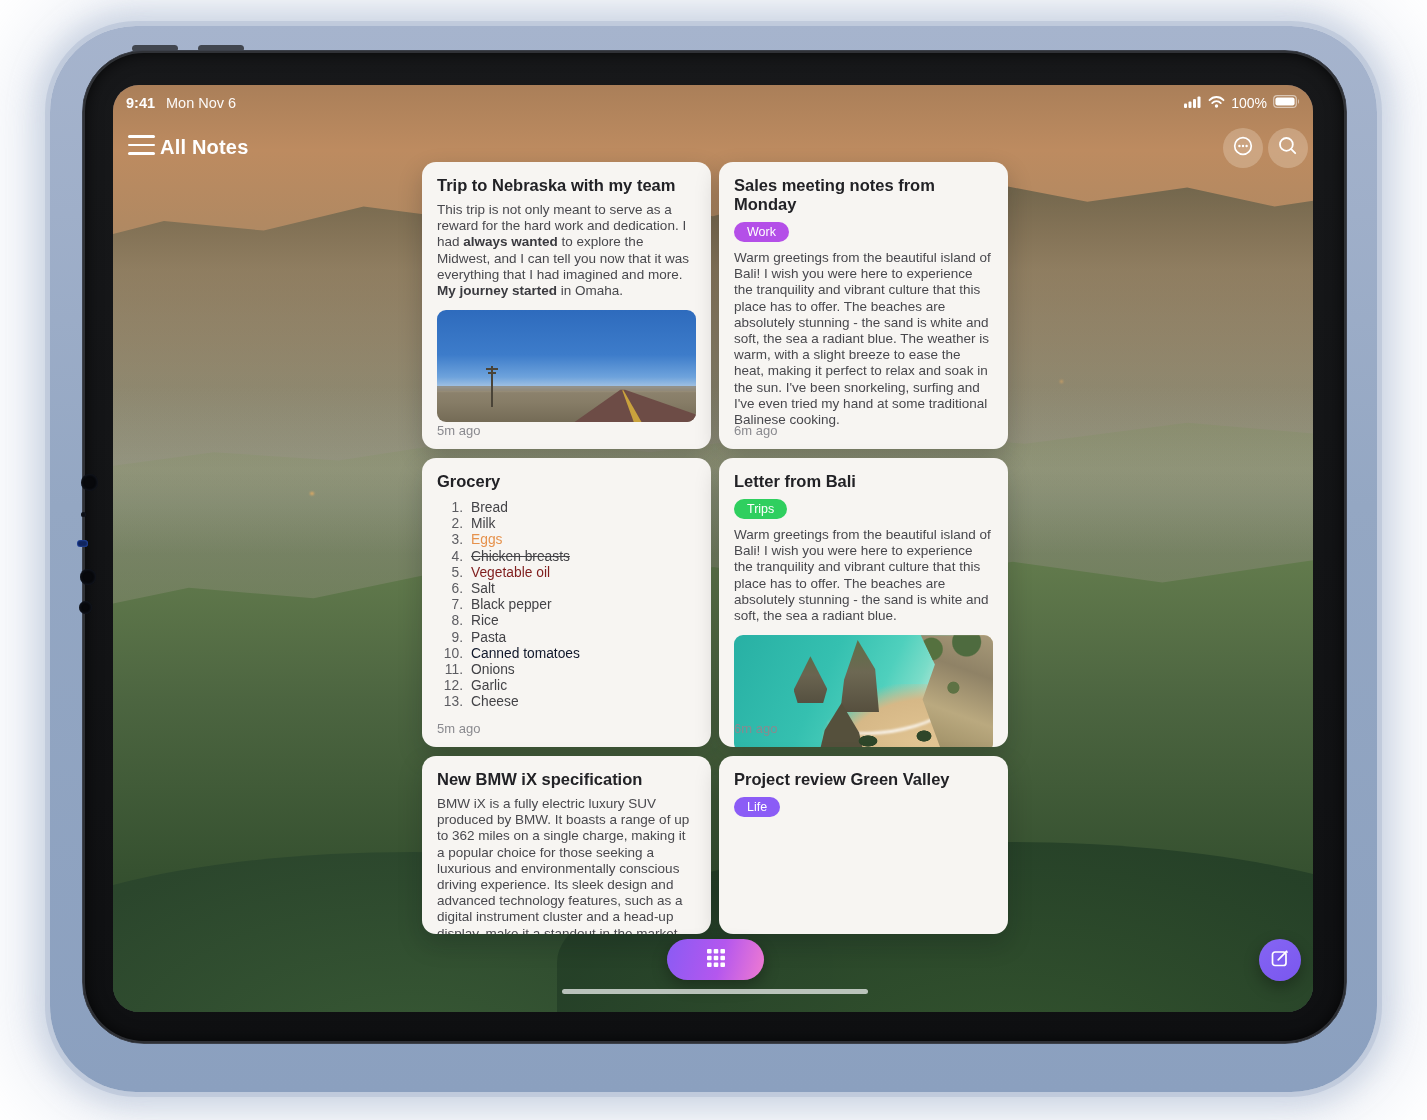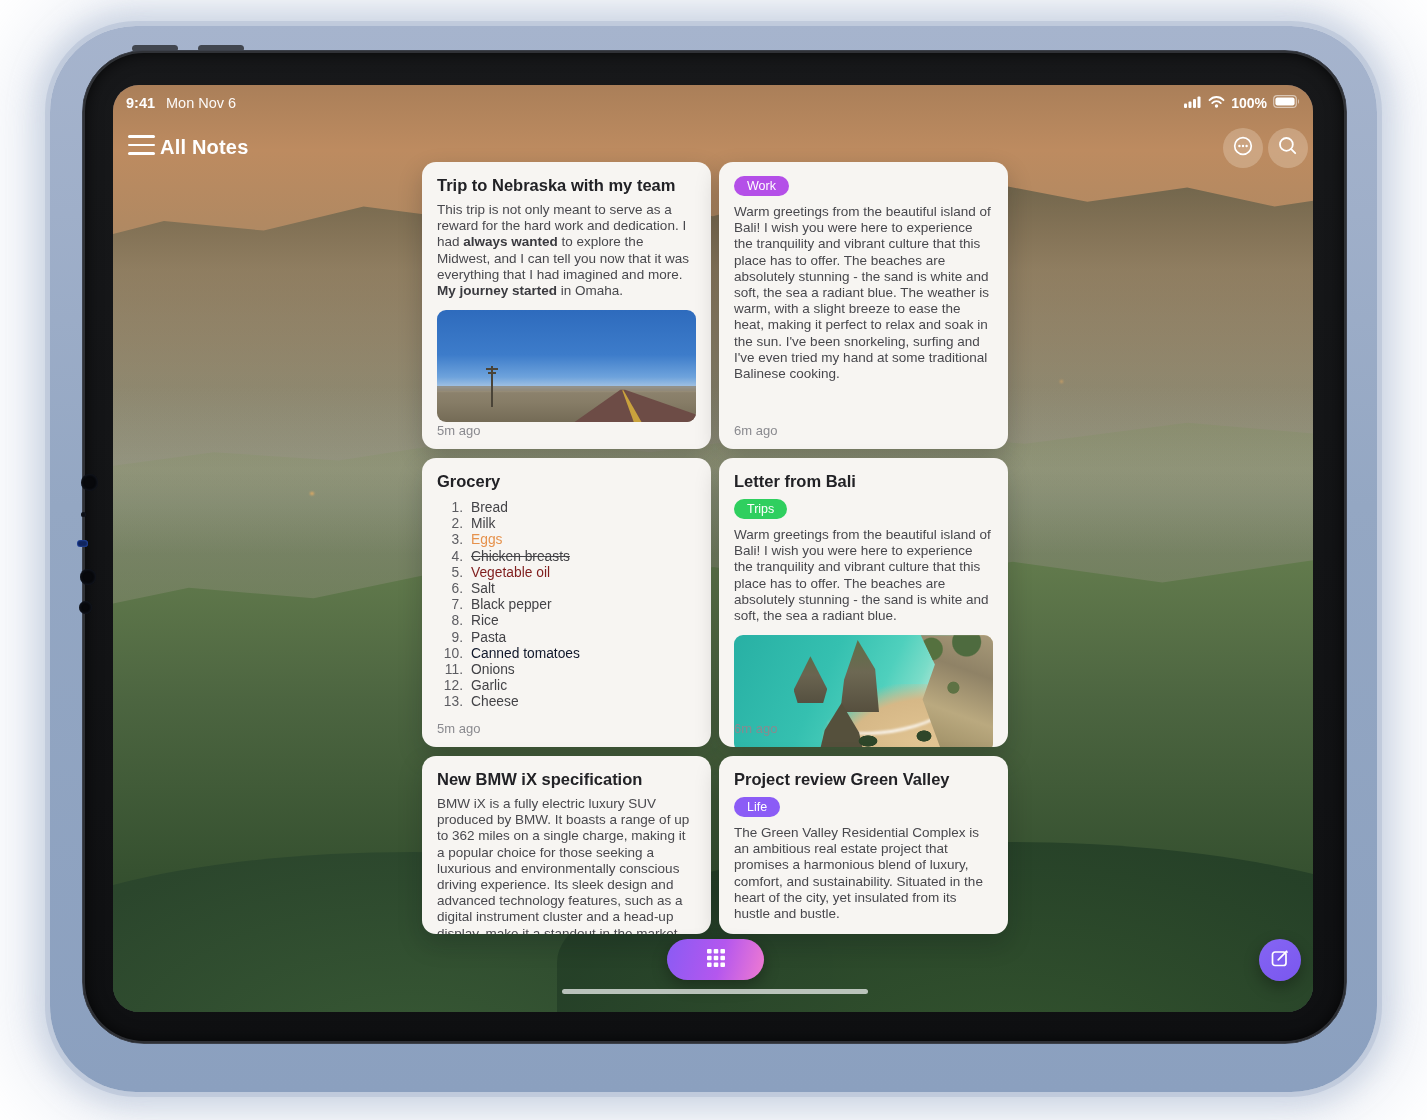--- a/index.html
+++ b/index.html
@@ -32,21 +32,21 @@
       clip-path:polygon(0 18%,8% 14%,18% 16%,28% 11%,38% 15%,50% 10%,62% 14%,74% 9%,86% 13%,100% 8%,100% 100%,0 100%);}
   .fghill{position:absolute;border-radius:50% 50% 0 0;opacity:.9;}
   .fghill.l{left:-10%;bottom:-60px;width:70%;height:220px;background:radial-gradient(ellipse at 50% 100%,#3a5c36,#2a452c 75%);}
   .fghill.r{right:-12%;bottom:-70px;width:75%;height:240px;background:radial-gradient(ellipse at 50% 100%,#35562f,#243f27 75%);}
   .farmlight{position:absolute;width:4px;height:3px;border-radius:50%;background:#ffb45e;filter:blur(1px);opacity:.85;}
   
   .statusbar{position:absolute;top:8px;left:0;right:0;height:20px;display:flex;justify-content:space-between;
       align-items:center;padding:0 13px;color:#fff;font-size:14.5px;}
   .sb-left{display:flex;gap:11px;align-items:center;}
   .sb-time{font-weight:700;} .sb-date{font-weight:500;opacity:.96;}
-  .sb-right{display:flex;gap:6px;align-items:center;font-weight:700;font-size:14px;}
+  .sb-right{display:flex;gap:6px;align-items:center;font-weight:400;font-size:14px;}
   
   .hamburger{position:absolute;left:15px;top:50px;width:27px;height:20px;display:flex;flex-direction:column;justify-content:space-between;cursor:pointer;}
   .hamburger i{display:block;height:2.6px;border-radius:2px;background:#fff;}
   .apptitle{position:absolute;left:47px;top:51px;color:#fff;font-size:20px;font-weight:700;letter-spacing:.2px;}
   .cbtn{position:absolute;top:43px;width:40px;height:40px;border-radius:50%;background:rgba(250,240,226,.26);
         display:flex;align-items:center;justify-content:center;cursor:pointer;}
   .cbtn.more{left:1110px;} .cbtn.search{left:1155px;}
   
   .grid{position:absolute;left:309px;top:77px;width:586px;display:grid;grid-template-columns:289px 289px;column-gap:8px;row-gap:9px;}
   .card{position:relative;background:#f7f5f2;border-radius:14px;padding:13px 15px 12px;box-sizing:border-box;
@@ -198,20 +198,21 @@
         <div class="photo ph-neb">
           <div class="mesa"></div>
             <div class="road"></div>
             <div class="cline"></div>
             <div class="pole"></div>
         </div>
         <div class="stamp">5m ago</div>
       </div>
 
       <div class="card h1">
+        <div class="ctitle">Sales meeting notes from Monday</div>
         <div class="tag" style="background:#b44fe8">Work</div>
         <p class="cbody">Warm greetings from the beautiful island of Bali! I wish you were here to experience the tranquility and vibrant culture that this place has to offer. The beaches are absolutely stunning - the sand is white and soft, the sea a radiant blue. The weather is warm, with a slight breeze to ease the heat, making it perfect to relax and soak in the sun. I've been snorkeling, surfing and I've even tried my hand at some traditional Balinese cooking.</p>
         <div class="stamp">6m ago</div>
       </div>
 
       <div class="card h2">
         <div class="ctitle">Grocery</div>
         <ol class="glist">
           <li><span>Bread</span></li>
           <li><span>Milk</span></li>
@@ -248,21 +249,20 @@
       </div>
 
       <div class="card h3">
         <div class="ctitle">New BMW iX specification</div>
         <p class="cbody">BMW iX is a fully electric luxury SUV produced by BMW. It boasts a range of up to 362 miles on a single charge, making it a popular choice for those seeking a luxurious and environmentally conscious driving experience. Its sleek design and advanced technology features, such as a digital instrument cluster and a head-up display, make it a standout in the market.</p>
       </div>
 
       <div class="card h3">
         <div class="ctitle">Project review Green Valley</div>
         <div class="tag" style="background:#8b5cf6">Life</div>
-        <p class="cbody">The Green Valley Residential Complex is an ambitious real estate project that promises a harmonious blend of luxury, comfort, and sustainability. Situated in the heart of the city, yet insulated from its hustle and bustle.</p>
       </div>
     </div>
 
     <div class="pill">
       <span>
         <svg width="20" height="20" viewBox="0 0 20 20">
           <rect x="1" y="1" width="4.6" height="4.6" rx="1" fill="#fff"></rect>
             <rect x="7.7" y="1" width="4.6" height="4.6" rx="1" fill="#fff"></rect>
             <rect x="14.4" y="1" width="4.6" height="4.6" rx="1" fill="#fff"></rect>
           <rect x="1" y="7.7" width="4.6" height="4.6" rx="1" fill="#fff"></rect>

